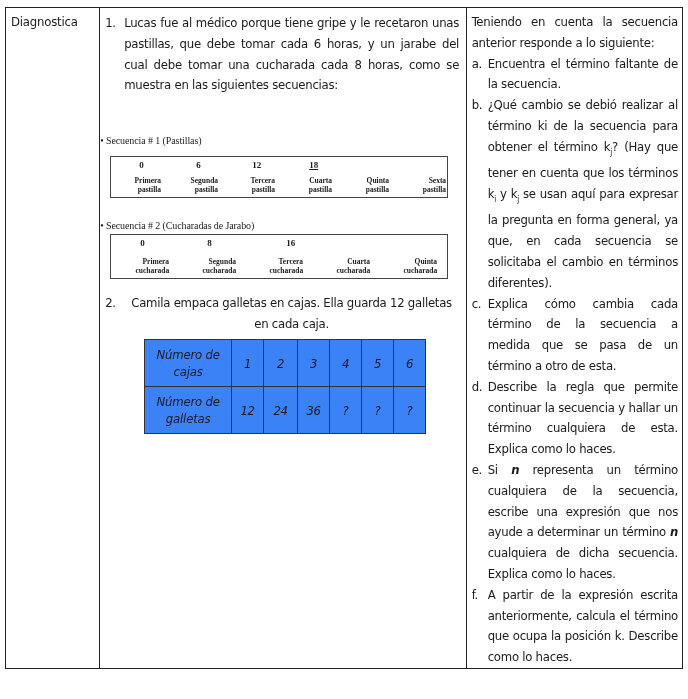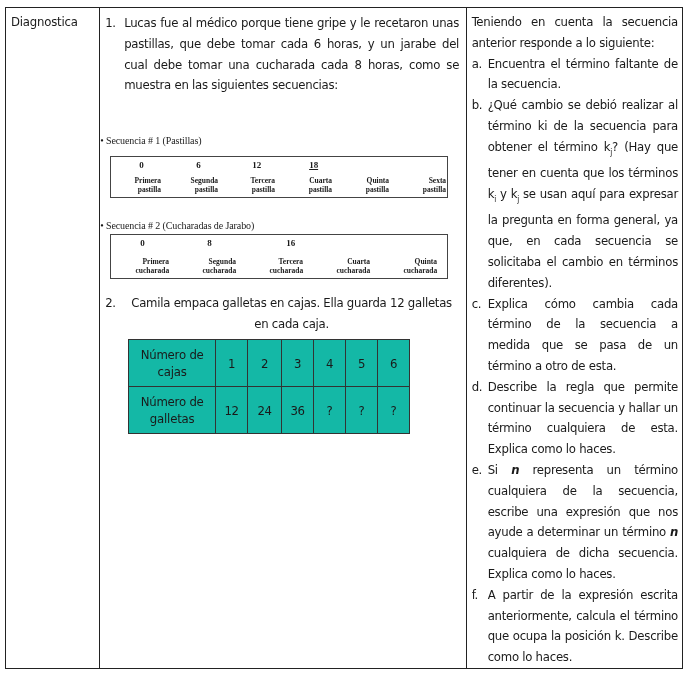--- a/index.html
+++ b/index.html
@@ -24,21 +24,21 @@
   .sub { font-size:8px; vertical-align:sub; }
 
   
   .seq-title { position:absolute; left:0; font-family:"Liberation Serif",serif; font-weight:normal; font-size:10px; letter-spacing:-0.1px; }
   .seq-box { position:absolute; left:10px; width:338px; border:1px solid #444; box-sizing:border-box; font-family:"Liberation Serif",serif; font-weight:bold; }
   .seq-row { position:absolute; left:0; width:100%; }
   .seq-num { position:absolute; font-size:9px; }
   .seq-lbl { position:absolute; font-size:7.5px; line-height:9px; text-align:right; }
 
   
-  .cookie { position:absolute; left:28px; top:331px; border-collapse:collapse; background:#14b8a6; }
+  .cookie { position:absolute; left:44px; top:331px; border-collapse:collapse; background:#3b82f6;font-style:italic; }
   .cookie td { border:1px solid #333; text-align:center; vertical-align:middle; font-size:13px; line-height:17px; color:#1a1a1a; padding:0; letter-spacing:-0.2px; }
   .cookie .hd { width:86px; height:46px; }
   .cookie .v { width:31px; }
   .cookie .v.w { width:33px; }
 </style>
 </head>
 <body>
 
 <table class="main-table">
   <colgroup>

